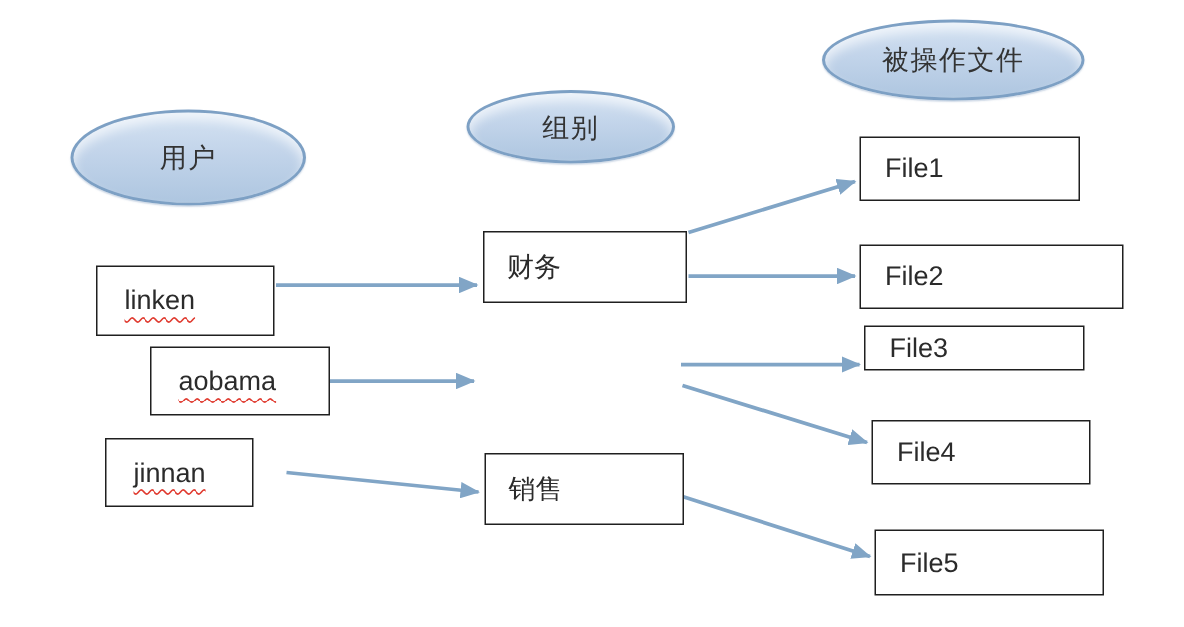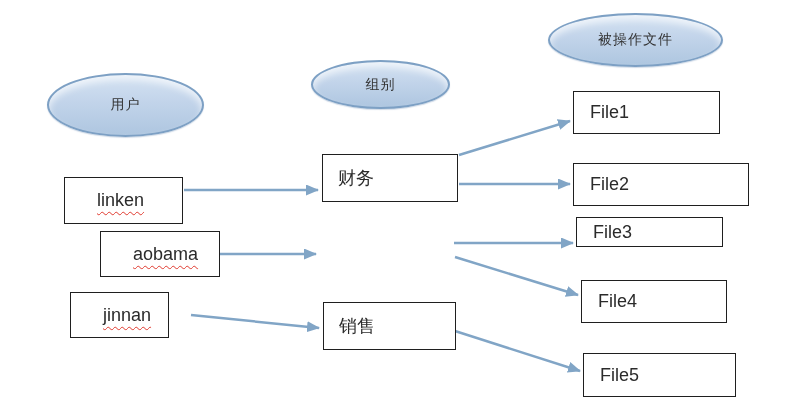--- a/index.html
+++ b/index.html
@@ -27,40 +27,40 @@
     border: 2px solid #7da0c4;
     border-radius: 50%;
     background: linear-gradient(to bottom, #d4e2f2 0%, #c2d4ea 45%, #aec6e0 100%);
     box-shadow: inset 0 5px 7px rgba(255,255,255,0.65), 0 1px 1px rgba(120,150,185,0.35);
     display: flex;
     align-items: center;
     justify-content: center;
     box-sizing: border-box;
   }
   .ellipse .label {
-    font-size: 14px;
+    font-size: 18px;
     color: #333333;
     letter-spacing: 1px;
     white-space: nowrap;
   }
   .node {
     position: absolute;
     background: #ffffff;
     border: 1.5px solid #1f1f1f;
     box-sizing: border-box;
     display: flex;
     align-items: center;
     text-align: center;
   }
   .node .label {
     font-size: 18px;
     color: #2b2b2b;
     white-space: nowrap;
   }
-  .node.user   { padding-left: 32px; }
+  .node.user   { padding-left: 18px; }
   .node.group  { padding-left: 15px; }
   .node.file   { padding-left: 16px; }
   .misspelled {
     text-decoration-line: underline;
     text-decoration-style: wavy;
     text-decoration-color: #e03a2f;
     text-decoration-thickness: 1px;
     text-underline-offset: 5px;
   }
 </style>

